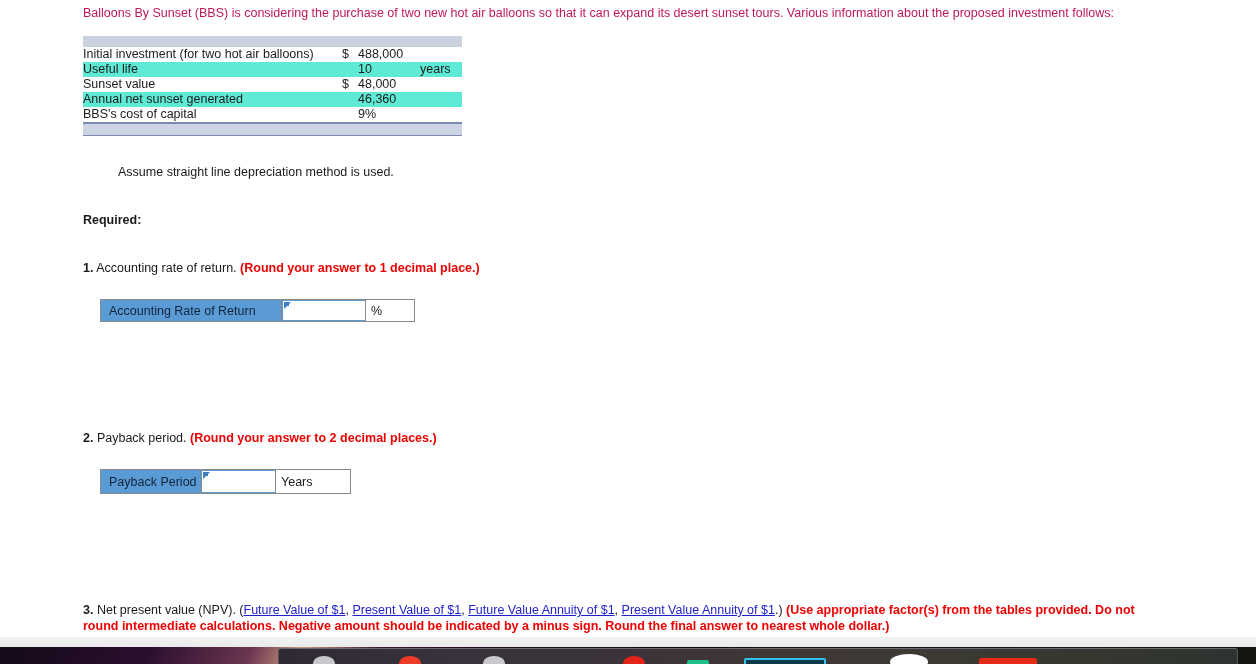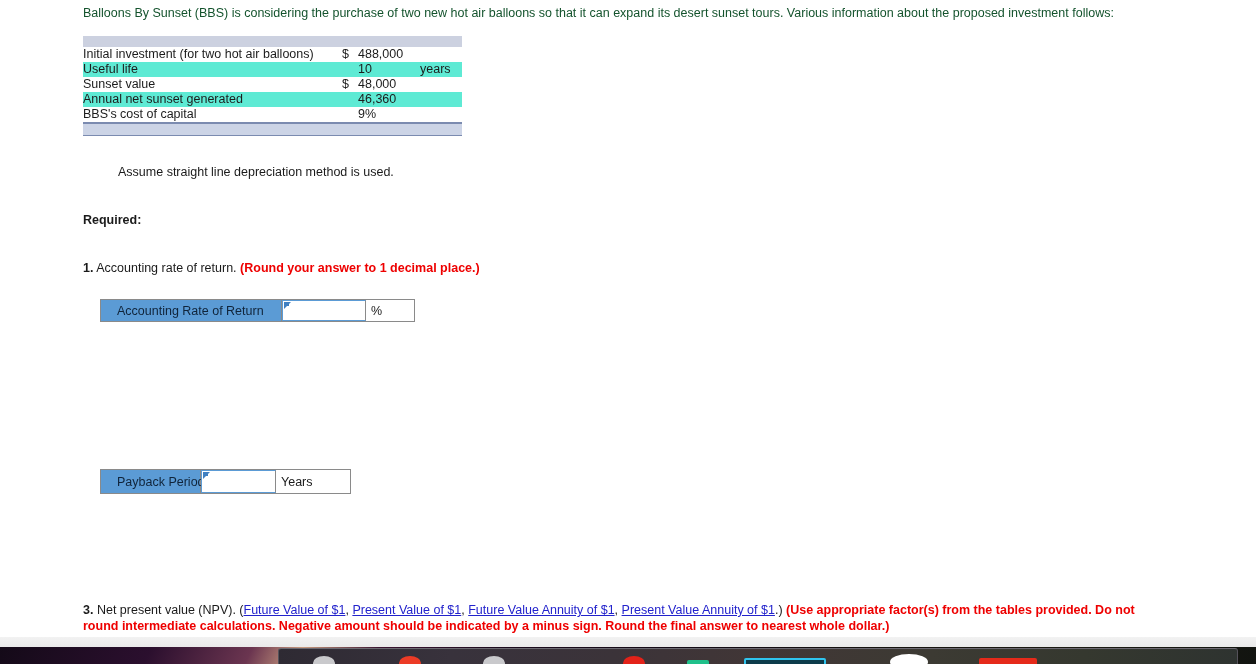--- a/index.html
+++ b/index.html
@@ -28,21 +28,21 @@
   }
 
   .intro {
     position: absolute;
     left: 83px;
     top: 6px;
     width: 1170px;
     font-size: 12.5px;
     line-height: 15px;
     white-space: nowrap;
-    color: #14532d;
+    color: #be185d;
   }
 
   
   .data-table-wrap {
     position: absolute;
     left: 83px;
     top: 36px;
     width: 379px;
   }
   table.data-table {
@@ -149,21 +149,21 @@
   }
   .answer-box.arr  { left: 100px; top: 299px; height: 23px; }
   .answer-box.pbp  { left: 100px; top: 469px; height: 25px; }
 
   .ans-label {
     background: #5b9bd5;
     color: #10243a;
     font-size: 12.5px;
     display: flex;
     align-items: center;
-    padding: 0 16px;
+    padding: 0 8px;
     border-right: 1px solid #8a8a8a;
     box-sizing: border-box;
     white-space: nowrap;
   }
   .answer-box.arr .ans-label { width: 181px; }
   .answer-box.pbp .ans-label { width: 100px; }
 
   .ans-input {
     position: relative;
     background: #ffffff;
@@ -318,20 +318,23 @@
   </div>
 
   <div class="answer-box arr">
     <div class="ans-label">Accounting Rate of Return</div>
     <div class="ans-input" contenteditable="true" style="">
         <span class="cell-marker"></span>
       </div>
     <div class="ans-unit">%</div>
   </div>
 
+  <div class="qline q2">
+    <span class="qnum">2.</span><span> Payback period. </span><span class="red-note">(Round your answer to 2 decimal places.)</span>
+  </div>
 
   <div class="answer-box pbp">
     <div class="ans-label">Payback Period</div>
     <div class="ans-input" contenteditable="true" style="">
         <span class="cell-marker"></span>
       </div>
     <div class="ans-unit">Years</div>
   </div>
 
   <div class="q3block">

